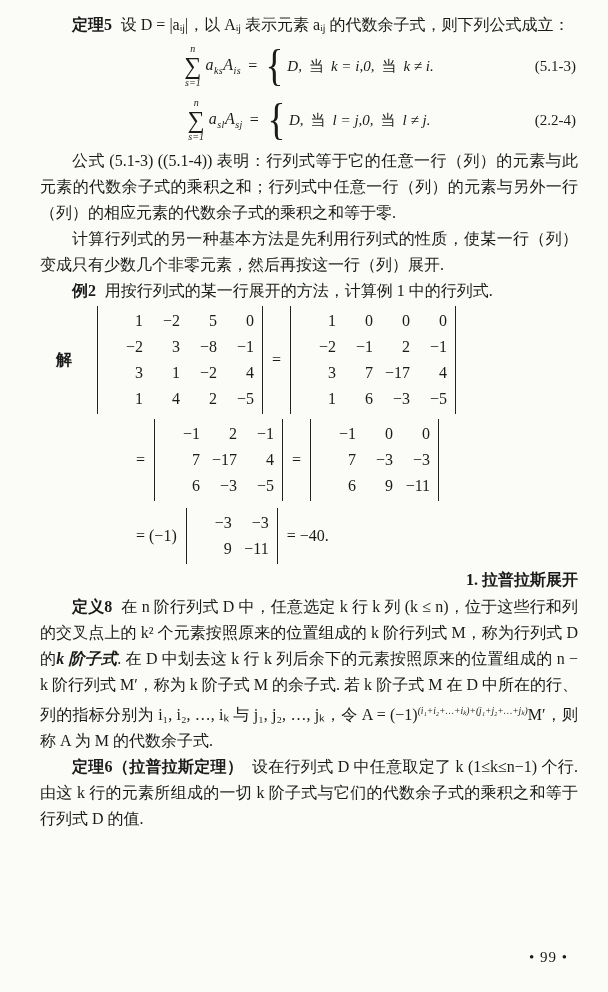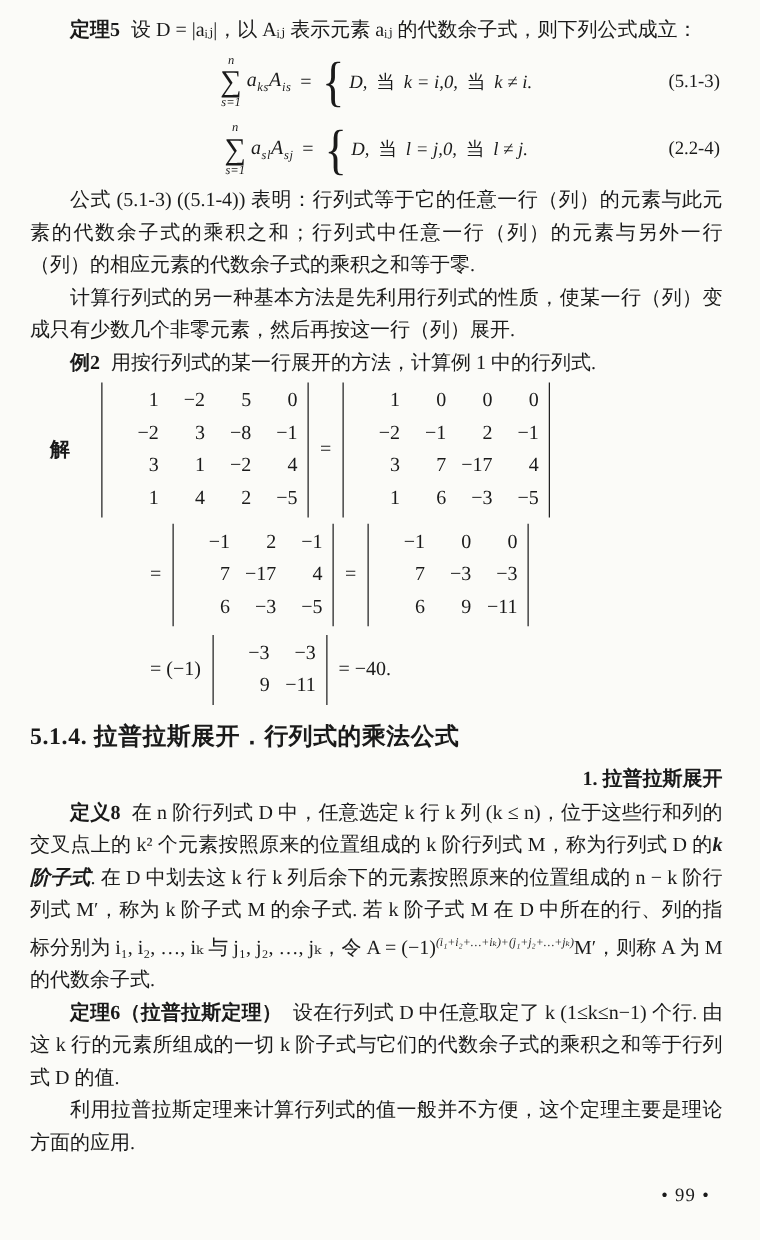--- a/index.html
+++ b/index.html
@@ -4,21 +4,21 @@
 <style>
   html, body { margin: 0; padding: 0; }
   body {
     width: 608px; height: 992px;
     background: #fbfbf8;
     color: #1a1a1a;
     font-family: "Liberation Serif", "DejaVu Serif", serif;
     position: relative;
     overflow: hidden;
   }
-  .content { padding: 12px 30px 0 24px; }
+  .content { padding: 12px 30px 0 40px; font-family: Liberation Serif, serif; }
 
   p.para {
     margin: 0;
     font-size: 16px;
     line-height: 26px;
     text-align: justify;
   }
   .ind { text-indent: 2em; }
   .lbl { font-weight: bold; margin-right: 0.55em; }
   .bold { font-weight: bold; margin-top: 39px; }
@@ -200,26 +200,24 @@
             <span class="mc">−3</span>
             <span class="mc">−3</span>
             <span class="mc">9</span>
             <span class="mc">−11</span>
           </div>
         </div>
       <span class="eqs">= −40.</span>
     </div>
   </div>
 
-  <h2 class="section-title">5.1.4. 拉普拉斯展开．行列式的乘法公式</h2>
 
   <p class="subhead">1. 拉普拉斯展开</p>
 
   <p class="para ind"><span class="lbl">定义8</span><span>在 n 阶行列式 D 中，任意选定 k 行 k 列 (k ≤ n)，位于这些行和列的交叉点上的 k² 个元素按照原来的位置组成的 k 阶行列式 M，称为行列式 D 的</span><span class="bold mi">k 阶子式</span><span>. 在 D 中划去这 k 行 k 列后余下的元素按照原来的位置组成的 n − k 阶行列式 M′，称为 k 阶子式 M 的余子式. 若 k 阶子式 M 在 D 中所在的行、列的指标分别为 i₁, i₂, …, iₖ 与 j₁, j₂, …, jₖ，令 A = (−1)</span><sup class="exp">(i₁+i₂+…+iₖ)+(j₁+j₂+…+jₖ)</sup><span>M′，则称 A 为 M 的代数余子式.</span></p>
 
   <p class="para ind"><span class="lbl">定理6（拉普拉斯定理）</span><span>设在行列式 D 中任意取定了 k (1≤k≤n−1) 个行. 由这 k 行的元素所组成的一切 k 阶子式与它们的代数余子式的乘积之和等于行列式 D 的值.</span></p>
 
-  <p class="para ind">利用拉普拉斯定理来计算行列式的值一般并不方便，这个定理主要是理论方面的应用.</p>
 
 
 </div>
 
 <div class="pagenum">• 99 •</div>
 
 </body></html>

